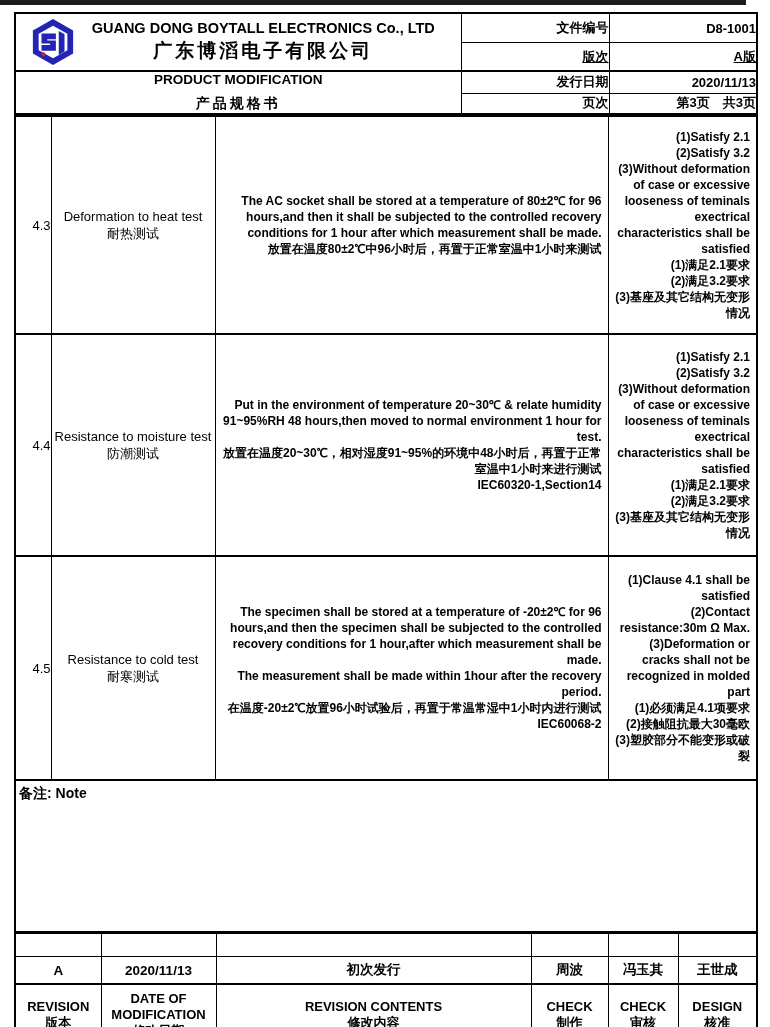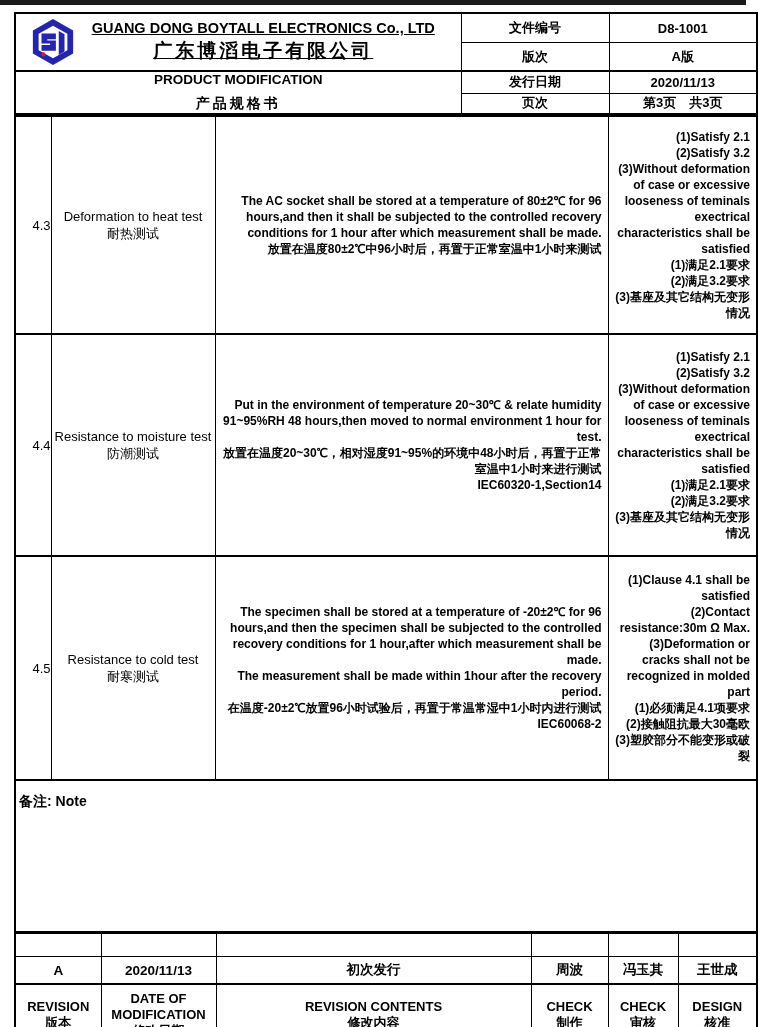--- a/index.html
+++ b/index.html
@@ -8,26 +8,26 @@
     font-family:"Liberation Sans", sans-serif; position:relative; overflow:hidden;
   }
   .scan-bar { position:absolute; top:0; left:0; width:746px; height:5px; background:#1b1b1b; }
   .sheet { position:absolute; top:12px; left:14px; width:742px; }
 
   table { border-collapse:collapse; table-layout:fixed; width:742px; }
   td { border:1px solid #000; padding:0; vertical-align:middle; }
 
   
   table.hdr { border:2px solid #000; }
-  table.hdr td.lbl, table.hdr td.val { text-align:center; font-weight:bold; font-size:13px;margin-left:28px; }
+  table.hdr td.lbl, table.hdr td.val { text-align:right; font-weight:bold; font-size:13px;margin-left:28px; }
   tr.h-r1 td { height:28px; }
-  tr.h-r2 td { height:27px; }
+  tr.h-r2 td { height:27px;text-decoration:underline; }
   tr.h-r3 td { height:20px; border-top:2px solid #000; }
   tr.h-r4 td { height:19px; }
-  td.company-cell { padding:2px 10px;text-decoration:underline; }
+  td.company-cell { padding:2px 10px; }
   .company-flex { display:flex; align-items:center; }
   .logo { flex:0 0 auto; margin-left:4px; }
   .logo svg { display:block; }
   .company-names { flex:1 1 auto; text-align:center; }
   .company-en { font-size:14.5px; font-weight:bold; }
   .company-cn { font-size:19px; font-weight:bold; letter-spacing:3px; margin-top:2px; }
   td.title-cell { text-align:center; font-weight:bold; }
   .title-en { font-size:13.5px; }
   .title-cn { font-size:14px; letter-spacing:3px; margin-top:8px; }
 
@@ -37,21 +37,21 @@
   tr.r43 td { height:206px; }
   tr.r44 td { height:210px; }
   tr.r45 td { height:212px; }
   td.c-no { text-align:right; font-size:13px; }
   td.c-name { text-align:center; font-size:13px; line-height:17px; }
   td.c-desc, td.c-crit {
     font-size:12px; line-height:16px; text-align:right;
     white-space:pre-line; padding:5px 6px;font-weight:bold;
   }
   tr.note-row td { height:150px; vertical-align:top; border-bottom:2px solid #000; }
-  .note-label { display:inline-block; font-weight:bold; font-size:14px; padding:12px 3px; }
+  .note-label { display:inline-block; font-weight:bold; font-size:14px; padding:4px 3px; }
 
   
   table.rev { border:2px solid #000; border-top:none; }
   tr.rev-empty td { height:22px; }
   tr.rev-data td { height:26px; text-align:center; font-weight:bold; font-size:13.5px; }
   tr.rev-head td { height:56px; text-align:center; font-weight:bold; font-size:13px;
                    line-height:16px; border-top:2px solid #000; padding:2px; }
 </style>
 </head>
 <body>

